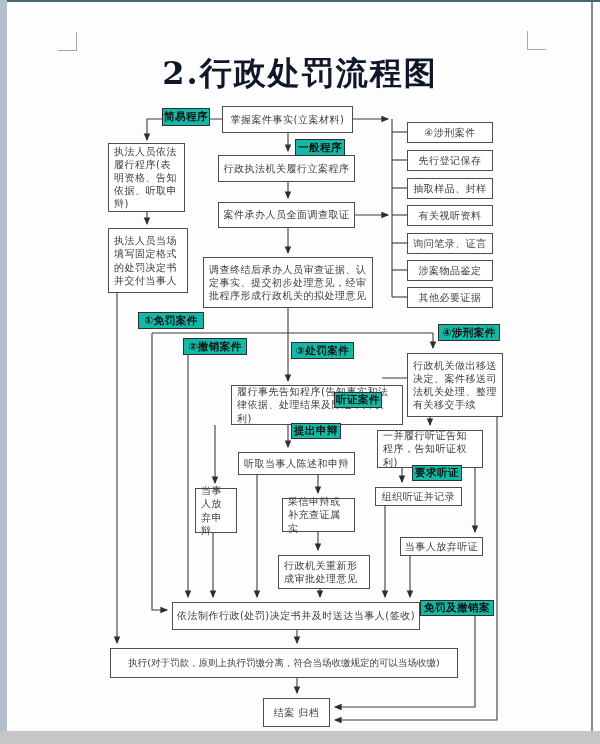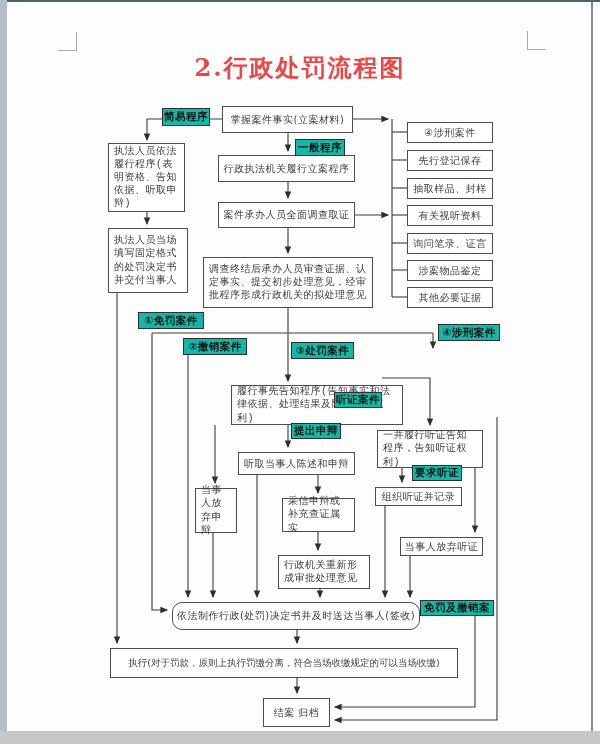--- a/index.html
+++ b/index.html
@@ -8,28 +8,28 @@
   
   .top-line{position:absolute;left:0;top:0;width:600px;height:2px;background:#47656e;}
   .left-strip{position:absolute;left:0;top:0;width:7px;height:744px;background:#b3bfca;}
   .bottom-strip{position:absolute;left:0;top:731px;width:600px;height:13px;background:#c6c6c6;}
   .page-edge{position:absolute;left:591px;top:2px;width:2px;height:729px;background:#8a8a8a;}
   .corner{position:absolute;width:18px;height:18px;}
   .corner.tl{left:58px;top:32px;border-right:1px solid #a9a9a9;border-bottom:1px solid #a9a9a9;}
   .corner.tr{left:527px;top:31px;border-left:1px solid #a9a9a9;border-bottom:1px solid #a9a9a9;}
   
   .doc-title{position:absolute;left:0;top:52px;width:600px;text-align:center;
-             font-family:"DejaVu Serif",serif;font-weight:bold;font-size:24px;
-             letter-spacing:2px;color:#ef4444;}
+             font-family:"DejaVu Serif",serif;font-weight:bold;font-size:32px;
+             letter-spacing:2px;color:#0f172a;}
   
   svg.wires{position:absolute;left:0;top:0;pointer-events:none;}
   .node{position:absolute;box-sizing:border-box;background:#ffffff;border:1px solid #4d4d4d;
         color:#3d3d3d;font-size:10px;line-height:1.32;display:flex;align-items:center;
         justify-content:center;text-align:center;padding:1px 2px;letter-spacing:.5px;}
-  .node.left{justify-content:flex-start;text-align:left;padding:16px 5px;font-family:Liberation Mono, monospace;}
+  .node.left{justify-content:flex-start;text-align:left;padding:16px 5px;}
   .node.nowrap{white-space:nowrap;}
   .node.small{font-size:9.5px;letter-spacing:0;}
   .tag{position:absolute;box-sizing:border-box;background:#14b8a6;border:1px solid #2f2f2f;
        color:#101010;font-weight:bold;font-size:10.5px;display:flex;align-items:center;
        justify-content:center;white-space:nowrap;letter-spacing:.5px;}
 </style>
 </head>
 <body>
 
 <div id="stage">
@@ -99,29 +99,30 @@
   <div class="node left" style="left:203px;top:257px;width:170px;height:51px;">调查终结后承办人员审查证据、认定事实、提交初步处理意见，经审批程序形成行政机关的拟处理意见</div>
 
   <div class="node nowrap" style="left:407px;top:122px;width:86px;height:21px;">④涉刑案件</div>
   <div class="node nowrap" style="left:407px;top:150px;width:86px;height:21px;">先行登记保存</div>
   <div class="node nowrap" style="left:407px;top:178px;width:86px;height:21px;">抽取样品、封样</div>
   <div class="node nowrap" style="left:407px;top:205px;width:86px;height:21px;">有关视听资料</div>
   <div class="node nowrap" style="left:407px;top:233px;width:86px;height:21px;">询问笔录、证言</div>
   <div class="node nowrap" style="left:407px;top:260px;width:86px;height:21px;">涉案物品鉴定</div>
   <div class="node nowrap" style="left:407px;top:287px;width:86px;height:21px;">其他必要证据</div>
 
+  <div class="node left" style="left:407px;top:353px;width:96px;height:64px;">行政机关做出移送决定、案件移送司法机关处理、整理有关移交手续</div>
   <div class="node left" style="left:203px;top:385px;width:172px;height:40px;margin-left:28px;">履行事先告知程序(告知事实和法律依据、处理结果及陈述申辩权利)</div>
   <div class="node left" style="left:377px;top:430px;width:106px;height:38px;">一并履行听证告知程序，告知听证权利)</div>
   <div class="node nowrap" style="left:238px;top:452px;width:117px;height:23px;">听取当事人陈述和申辩</div>
   <div class="node left" style="left:195px;top:488px;width:42px;height:45px;">当事人放弃申辩</div>
   <div class="node left" style="left:282px;top:498px;width:73px;height:33px;">采信申辩或补充查证属实</div>
   <div class="node nowrap" style="left:375px;top:487px;width:87px;height:19px;">组织听证并记录</div>
   <div class="node nowrap" style="left:400px;top:537px;width:83px;height:19px;">当事人放弃听证</div>
   <div class="node left" style="left:278px;top:555px;width:92px;height:29px;">行政机关重新形成审批处理意见</div>
-  <div class="node nowrap" style="left:172px;top:602px;width:248px;height:28px;border-radius:10px;">依法制作行政(处罚)决定书并及时送达当事人(签收)</div>
+  <div class="node nowrap" style="left:172px;top:602px;width:248px;height:28px;">依法制作行政(处罚)决定书并及时送达当事人(签收)</div>
   <div class="node nowrap small" style="left:110px;top:648px;width:348px;height:30px;">执行(对于罚款，原则上执行罚缴分离，符合当场收缴规定的可以当场收缴)</div>
   <div class="node nowrap" style="left:263px;top:698px;width:67px;height:29px;">结案 归档</div>
 
   <div class="tag" style="left:162px;top:108px;width:48px;height:18px;">简易程序</div>
   <div class="tag" style="left:295px;top:139px;width:50px;height:17px;">一般程序</div>
   <div class="tag" style="left:138px;top:312px;width:66px;height:17px;">①免罚案件</div>
   <div class="tag" style="left:183px;top:338px;width:64px;height:17px;">②撤销案件</div>
   <div class="tag" style="left:291px;top:342px;width:63px;height:17px;">③处罚案件</div>
   <div class="tag" style="left:438px;top:324px;width:62px;height:17px;">④涉刑案件</div>
   <div class="tag" style="left:334px;top:392px;width:48px;height:16px;">听证案件</div>

